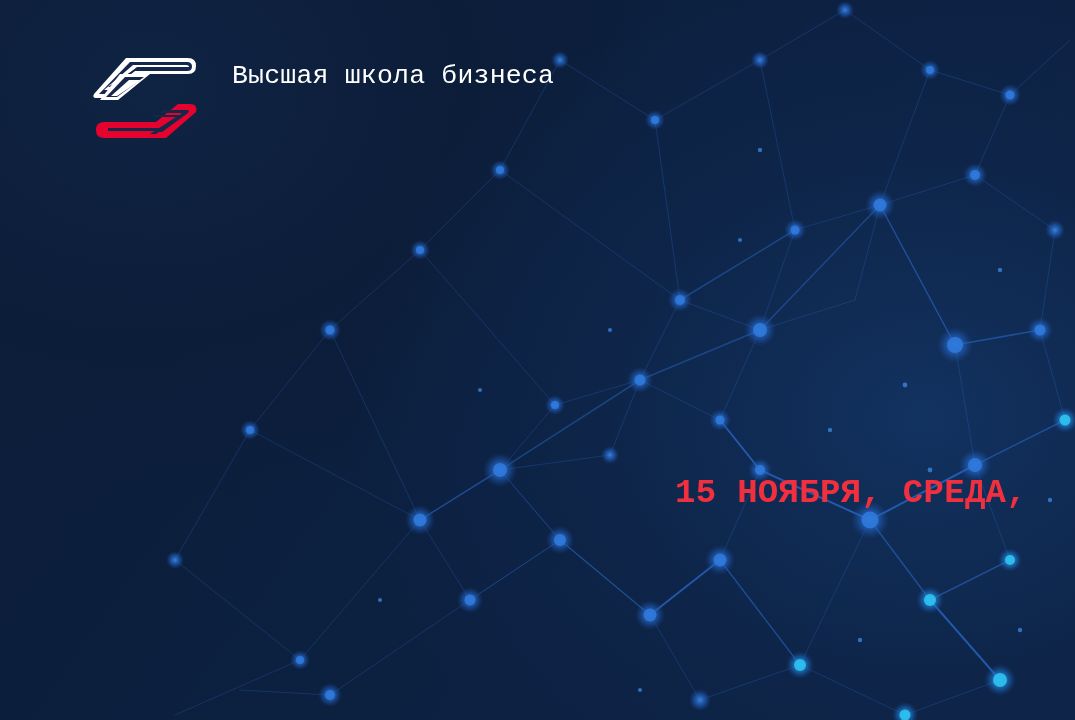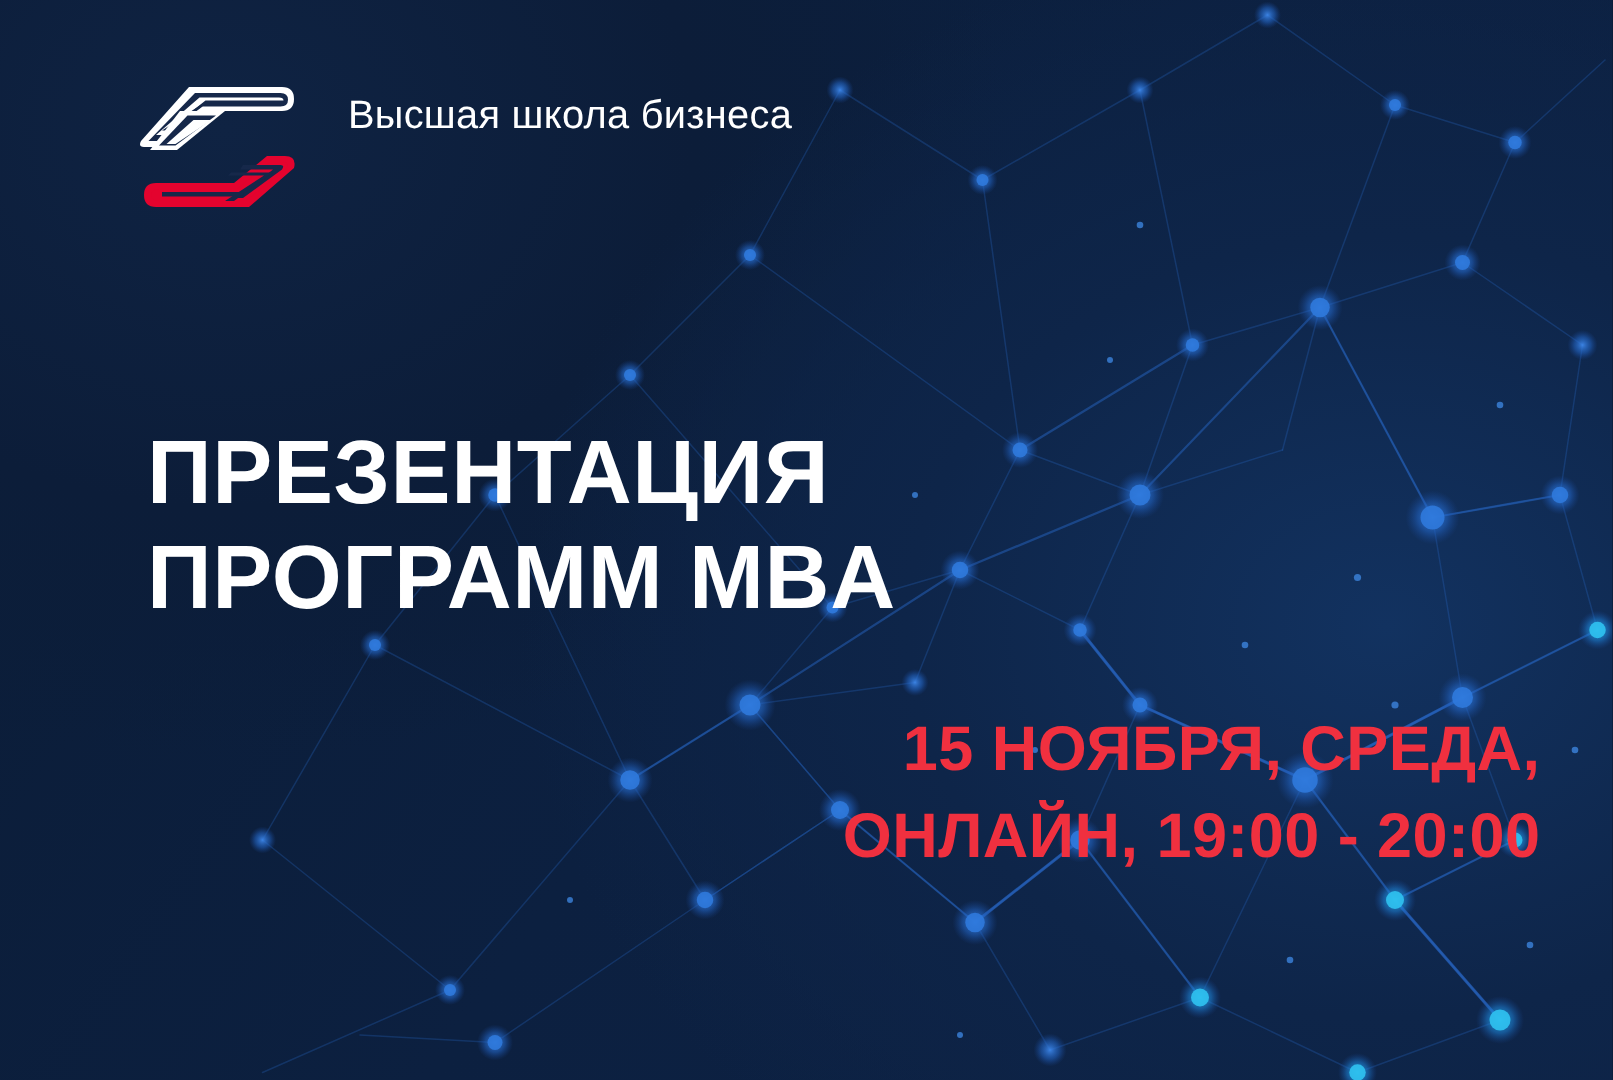--- a/index.html
+++ b/index.html
@@ -9,21 +9,21 @@
   }
   .poster {
     position: relative;
     width: 1075px;
     height: 720px;
     overflow: hidden;
     background:
       radial-gradient(ellipse 760px 620px at 86% 58%, #123260 0%, #0e2549 42%, rgba(12,30,58,0) 76%),
       radial-gradient(ellipse 520px 420px at 14% 12%, #0f2343 0%, #0c1d39 60%, rgba(11,28,54,0) 100%),
       linear-gradient(125deg, #0b1c36 0%, #0c2040 50%, #0d2245 100%);
-    font-family: Liberation Sans, sans-serif;
+    font-family: Liberation Mono, monospace;
     -webkit-font-smoothing: antialiased;
   }
 
   
   .network {
     position: absolute;
     inset: 0;
     width: 1075px;
     height: 720px;
     z-index: 1;
@@ -72,21 +72,21 @@
   }
   .headline .ln { display: block; white-space: nowrap; }
 
   
   .datetime {
     position: absolute;
     right: 48px;
     top: 470px;
     z-index: 3;
     color: #f0303f;
-    font-size: 42px;
+    font-size: 34px;
     font-weight: 700;
     line-height: 1.38;
     letter-spacing: 0.3px;
     text-align: right;
     text-transform: uppercase;
   }
   .datetime .ln { display: block; white-space: nowrap; }
 </style>
 </head>
 <body>
@@ -320,23 +320,18 @@
       <path d="M70 58 L95 58 Q98 58 96 61 L70 80 L66 80 L90 61 L68 61 Z" fill="#16284a"></path>
       <path d="M62 63 L90 63 L64 82 L58 82 L84 65 L60 65 Z" fill="#16284a"></path>
       <path d="M16 76 L70 76 L66 79 L16 79 Z" fill="#16284a"></path>
     </svg>
 
     <div class="brand-text">
       <span class="ln">Высшая школа бизнеса</span>
     </div>
   </div>
 
-  <h1 class="headline">
-    <span class="ln">ПРЕЗЕНТАЦИЯ</span>
-    <span class="ln">ПРОГРАММ MBA</span>
-  </h1>
 
   <div class="datetime">
     <span class="ln">15 НОЯБРЯ, СРЕДА,</span>
-    <span class="ln">ОНЛАЙН, 19:00 - 20:00</span>
   </div>
 
 </div>
 
 </body></html>

